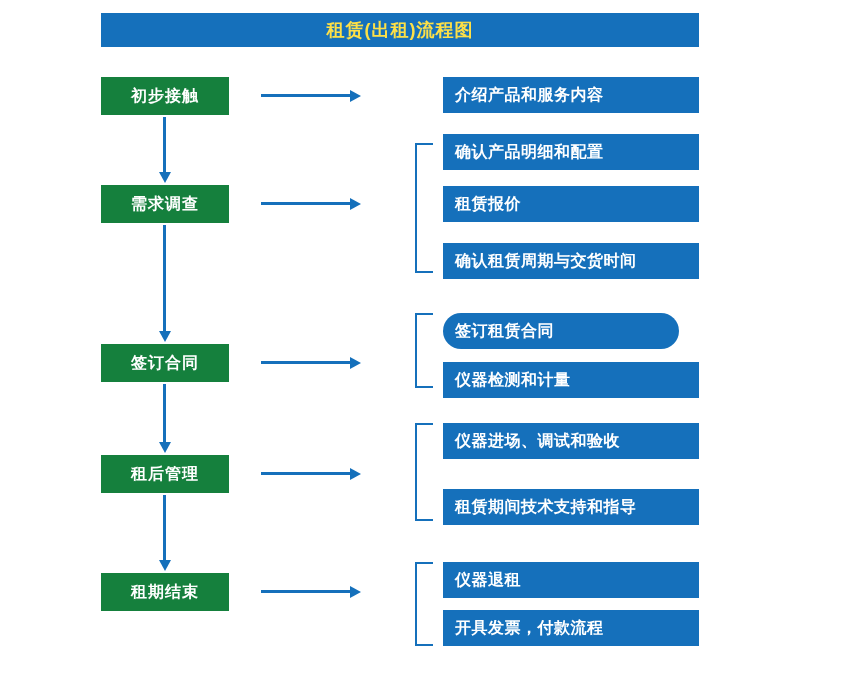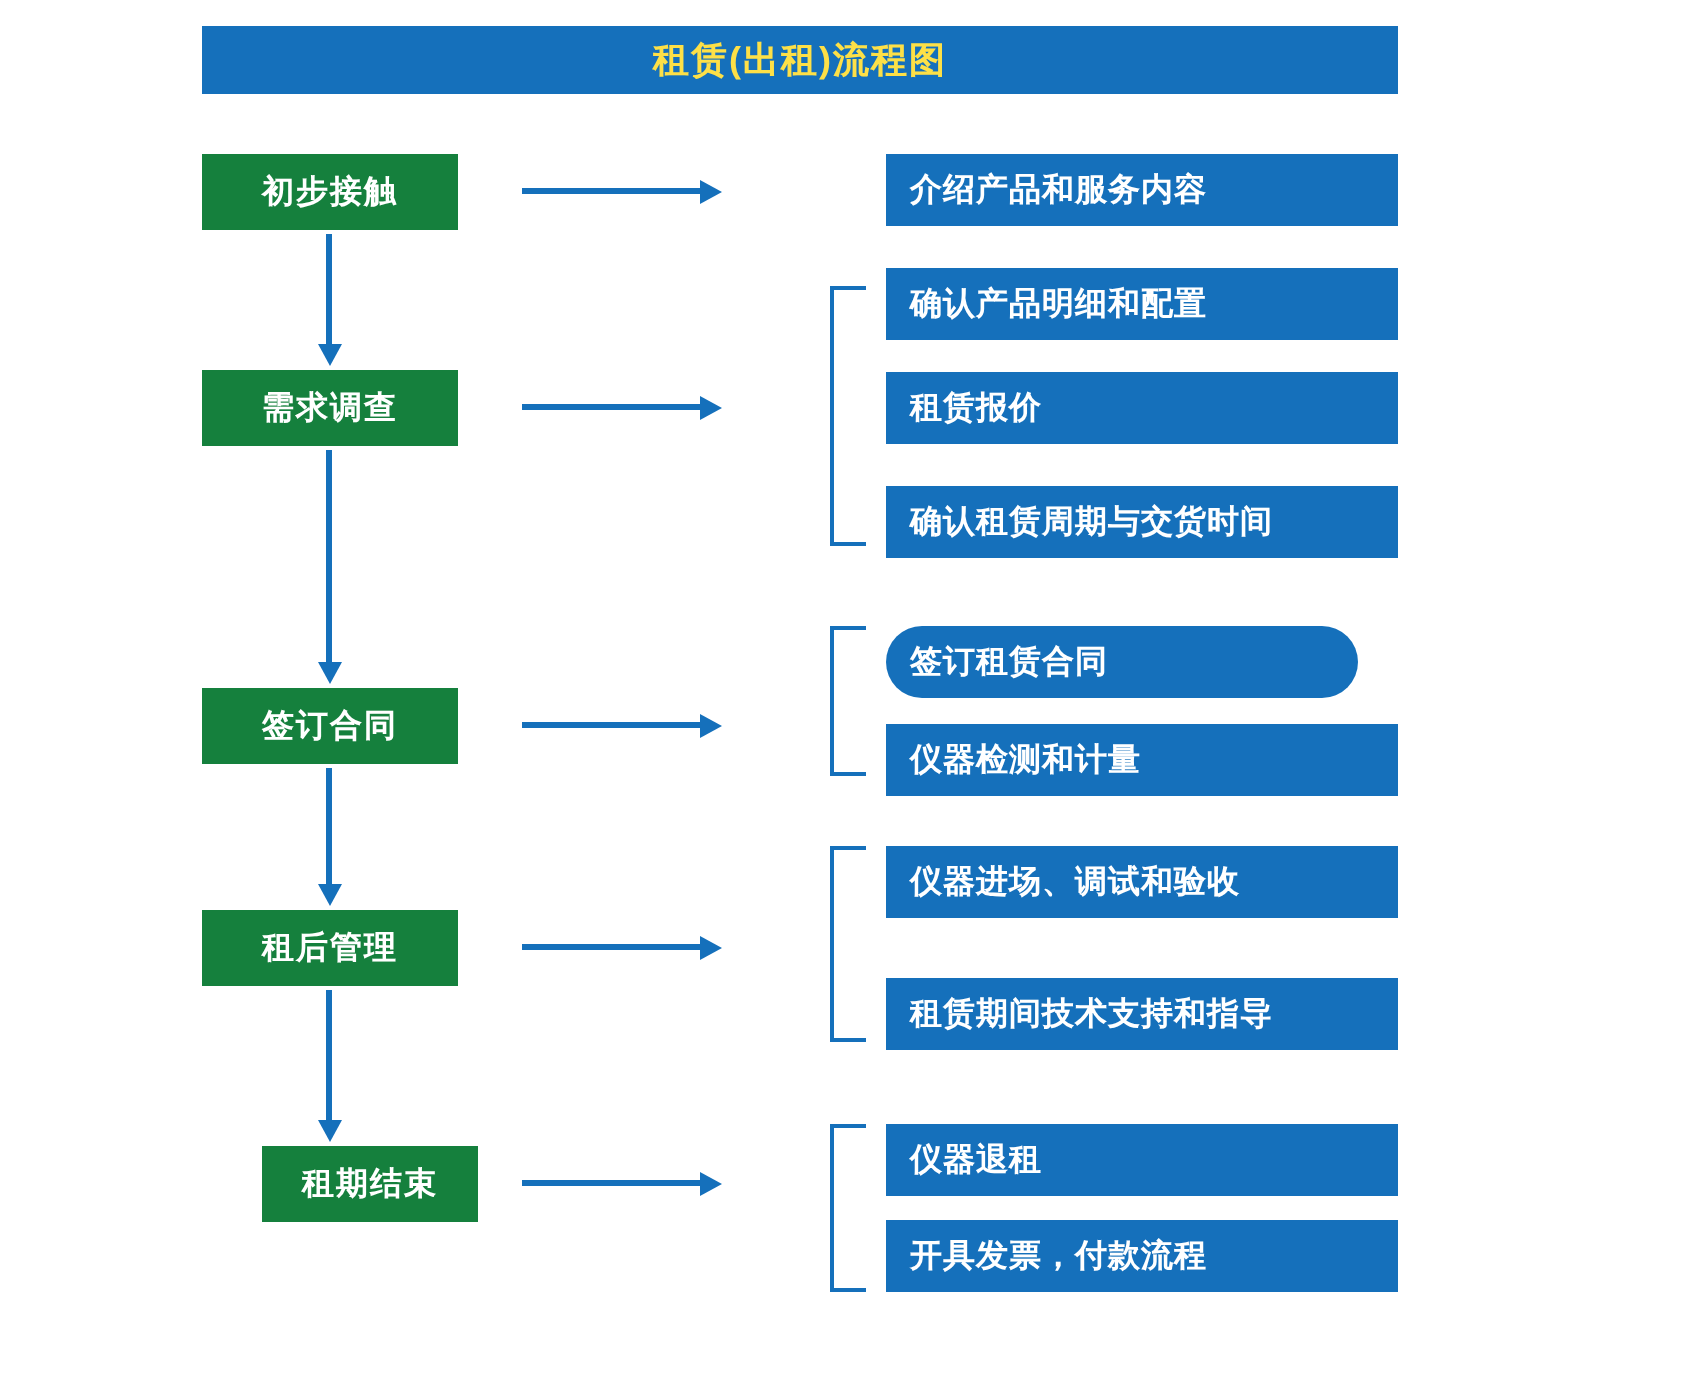--- a/index.html
+++ b/index.html
@@ -110,21 +110,21 @@
 <body>
 
 <div id="canvas">
 
   <div class="title-bar">租赁(出租)流程图</div>
 
   <div class="stage-box" style="left:101px; top:77px; width:128px; height:38px;">初步接触</div>
   <div class="stage-box" style="left:101px; top:185px; width:128px; height:38px;">需求调查</div>
   <div class="stage-box" style="left:101px; top:344px; width:128px; height:38px;">签订合同</div>
   <div class="stage-box" style="left:101px; top:455px; width:128px; height:38px;">租后管理</div>
-  <div class="stage-box" style="left:101px; top:573px; width:108px; height:38px;margin-left:30px;">租期结束</div>
+  <div class="stage-box" style="left:101px; top:573px; width:128px; height:38px;">租期结束</div>
 
   <div class="v-arrow" style="left:159px; top:117px; height:66px;">
     <div class="shaft" style="height:55px;"></div>
     <div class="head" style="top:55px;"></div>
   </div>
   <div class="v-arrow" style="left:159px; top:225px; height:117px;">
     <div class="shaft" style="height:106px;"></div>
     <div class="head" style="top:106px;"></div>
   </div>
   <div class="v-arrow" style="left:159px; top:384px; height:69px;">

